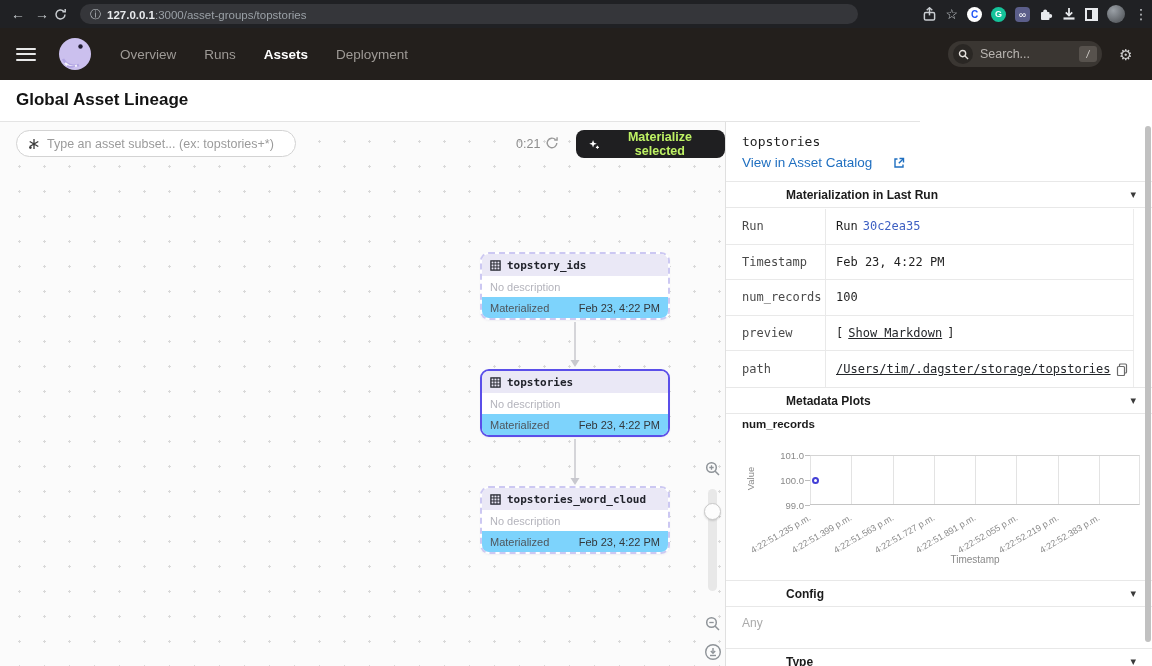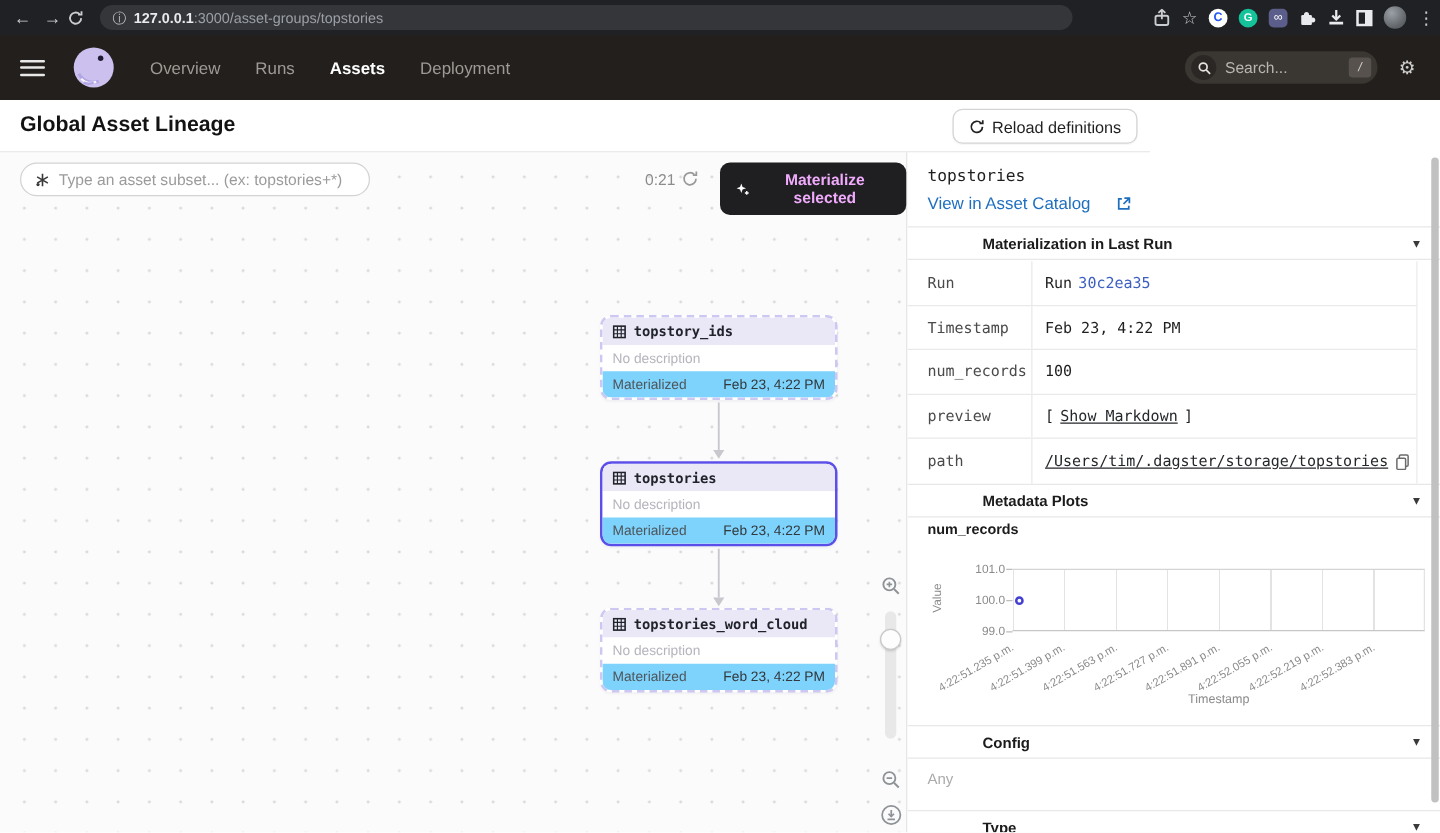--- a/index.html
+++ b/index.html
@@ -45,21 +45,21 @@
   .graph-pane { position:absolute; left:0; top:122px; width:726px; height:544px; background:#FBFBFB; border-right:1px solid #E0E0E0;
     background-image:radial-gradient(#D9D9D9 1.1px, transparent 1.3px); background-size:25px 25px; background-position:7px 7px; }
   .detail-pane { position:absolute; left:726px; top:122px; width:426px; height:544px; background:#fff; overflow:hidden; }
 
   
   .filter-input { position:absolute; left:16px; top:8px; width:280px; height:27px; border:1px solid #D3D3D3; border-radius:14px; background:#fff; display:flex; align-items:center; gap:7px; padding:0 11px; }
   .filter-input input { border:none; outline:none; flex:1; font-size:12.5px; color:#333; background:transparent; }
   .filter-input input::placeholder { color:#9B9B9B; }
   .timer { position:absolute; left:516px; top:15px; font-size:12.5px; color:#8C8C8C; }
   .refresh-sm { position:absolute; left:545px; top:14px; cursor:pointer; }
-  .mat-btn { position:absolute; left:576px; top:8px; height:42px; background:#1F1F21; border:none; border-radius:8px; color:#f0abfc; font-size:12.5px; font-weight:bold; display:flex; align-items:center; gap:7px; padding:0 12px; cursor:pointer; }
+  .mat-btn { position:absolute; left:576px; top:8px; height:28px; background:#1F1F21; border:none; border-radius:8px; color:#bef264; font-size:12.5px; font-weight:bold; display:flex; align-items:center; gap:7px; padding:0 12px; cursor:pointer; }
 
   
   .node { position:absolute; left:480px; width:190px; height:68px; background:#fff; border:2px dashed #CCC8F2; border-radius:9px; overflow:hidden; cursor:pointer; box-shadow:0 1px 2px rgba(60,60,120,.06); }
   .node.selected { border:2px solid #5B4FE9; }
   .node-header { height:22px; background:#EAE8F6; display:flex; align-items:center; gap:6px; padding:0 8px; font-size:11px; color:#21232B; font-weight:bold; }
   .node-desc { height:21px; display:flex; align-items:center; padding:0 8px; font-size:11px; color:#B4B4BC; background:#fff; }
   .node-status { height:21px; background:#7dd3fc; display:flex; align-items:center; justify-content:space-between; padding:0 8px; font-size:11px; }
   .node-status .st { color:#4E555B; }
   .node-status .ts { color:#33383C; }
   .edges { position:absolute; left:0; top:0; pointer-events:none; }
@@ -180,27 +180,20 @@
           </svg>
       </span>
       <span class="ph">Search...</span>
       <span class="slash">/</span>
     </div>
     <span class="nav-gear">⚙</span>
   </div>
 
   <div class="page-header">
     <div class="page-title">Global Asset Lineage</div>
-    <button class="reload-btn">
-      <svg width="13" height="13" viewBox="0 0 16 16">
-          <path d="M13.5 8a5.5 5.5 0 1 1-1.6-3.9" fill="none" stroke="#222" stroke-width="1.7"></path>
-          <path d="M13.8 1.4v3.2h-3.2" fill="none" stroke="#222" stroke-width="1.7"></path>
-        </svg>
-      <span>Reload definitions</span>
-    </button>
   </div>
 
   <div class="graph-pane">
 
     <div class="filter-input">
       <svg width="12" height="12" viewBox="0 0 12 12">
         <path d="M6 1v10M1.7 3.5l8.6 5M1.7 8.5l8.6-5" stroke="#3A3A3A" stroke-width="1.3" fill="none"></path>
         <circle cx="2.4" cy="9.6" r="1.3" fill="#3A3A3A"></circle>
       </svg>
       <input type="text" placeholder="Type an asset subset... (ex: topstories+*)" style="">

